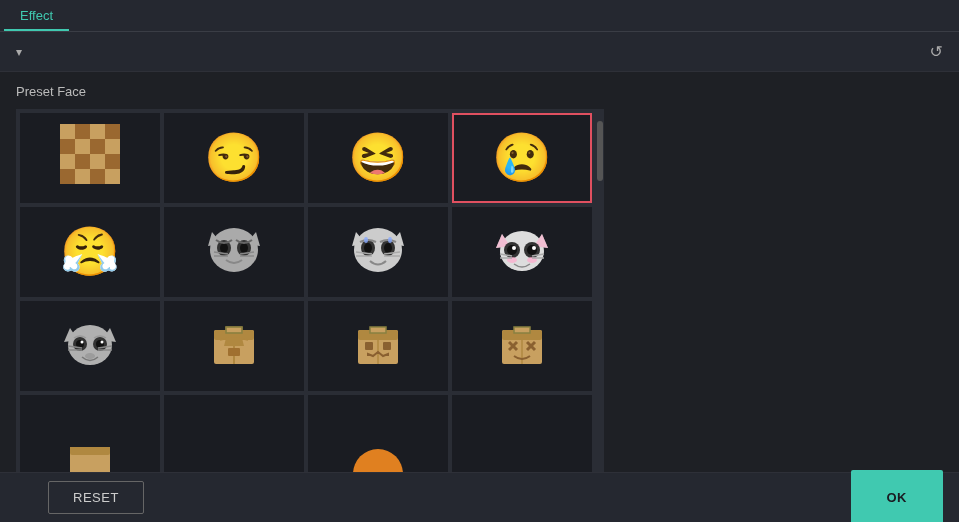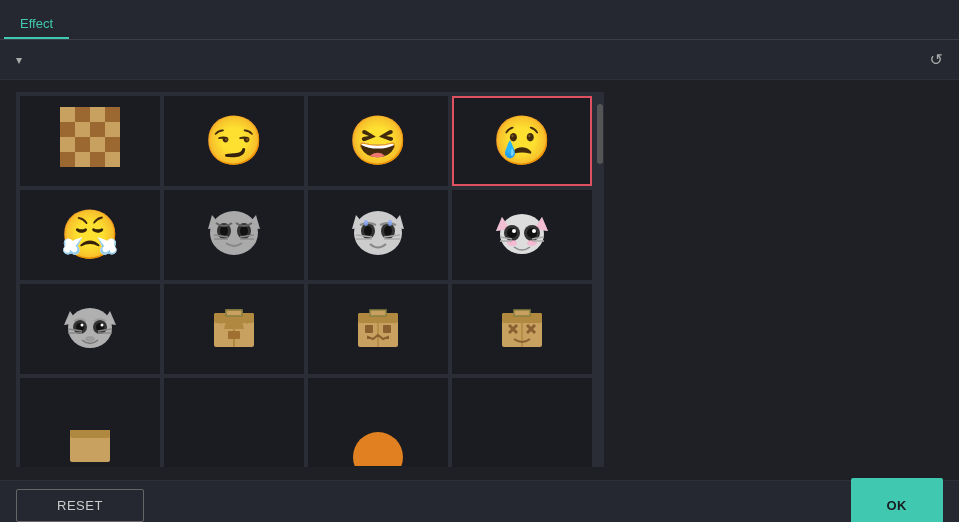--- a/index.html
+++ b/index.html
@@ -11,21 +11,21 @@
       color: #ccc;
       overflow: hidden;
     }
 
     
     .tab-bar {
       background: #252830;
       border-bottom: 1px solid #3a3d45;
       display: flex;
       align-items: flex-end;
-      height: 40px;
+      height: 32px;
       padding: 0 4px;
     }
     .tab {
       padding: 6px 16px;
       font-size: 13px;
       color: #40c9b0;
       border-bottom: 2px solid #40c9b0;
       cursor: pointer;
       background: transparent;
     }
@@ -153,25 +153,26 @@
       border-top: 1px solid #2e3038;
       display: flex;
       align-items: center;
       justify-content: space-between;
       padding: 0 16px;
     }
     .btn-reset {
       background: transparent;
       border: 1px solid #666;
       color: #ccc;
-      padding: 8px 40px;
+      padding: 8px 24px;
       font-size: 13px;
       cursor: pointer;
       border-radius: 2px;
       letter-spacing: 0.5px;
+      margin-left: 32px;
     }
     .btn-ok {
       background: #40c9b0;
       border: none;
       color: #1a1c22;
       padding: 20px 36px;
       font-size: 13px;
       cursor: pointer;
       border-radius: 2px;
       font-weight: bold;
@@ -186,20 +187,21 @@
 </div>
 
 <div class="main">
 
   <div class="section-header">
     <span class="chevron-icon">▾</span>
     <span class="reset-icon-btn">↺</span>
   </div>
 
   <div class="preset-section">
+    <div class="preset-label">Preset Face</div>
 
     <div class="grid-container">
       <div class="emoji-grid">
 
         <div class="emoji-cell">
           <div class="emoji-content">
             <svg width="60" height="60" viewBox="0 0 60 60">
               <rect x="0" y="0" width="15" height="15" fill="#c8a060"></rect>
               <rect x="15" y="0" width="15" height="15" fill="#9a6830"></rect>
               <rect x="30" y="0" width="15" height="15" fill="#c8a060"></rect>

